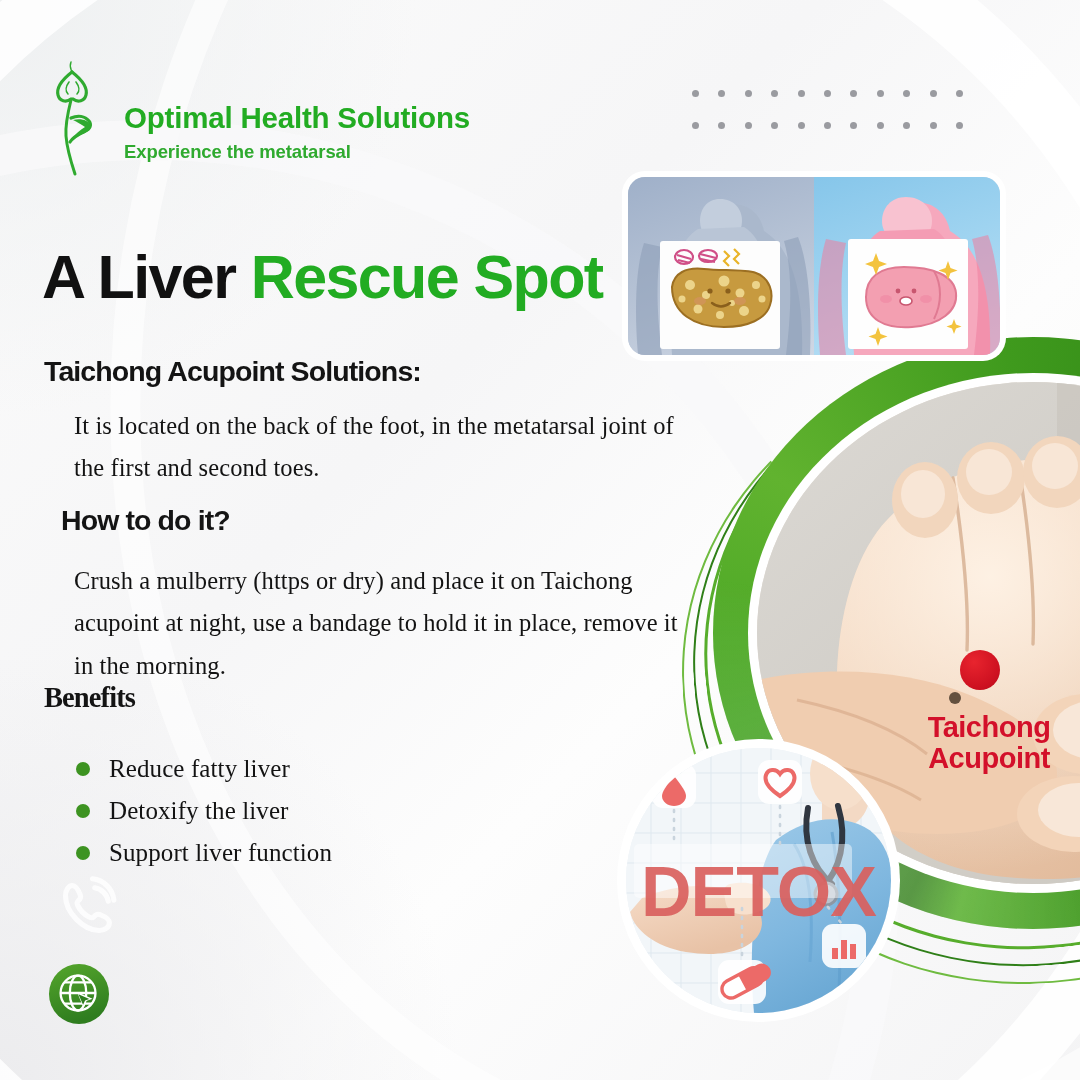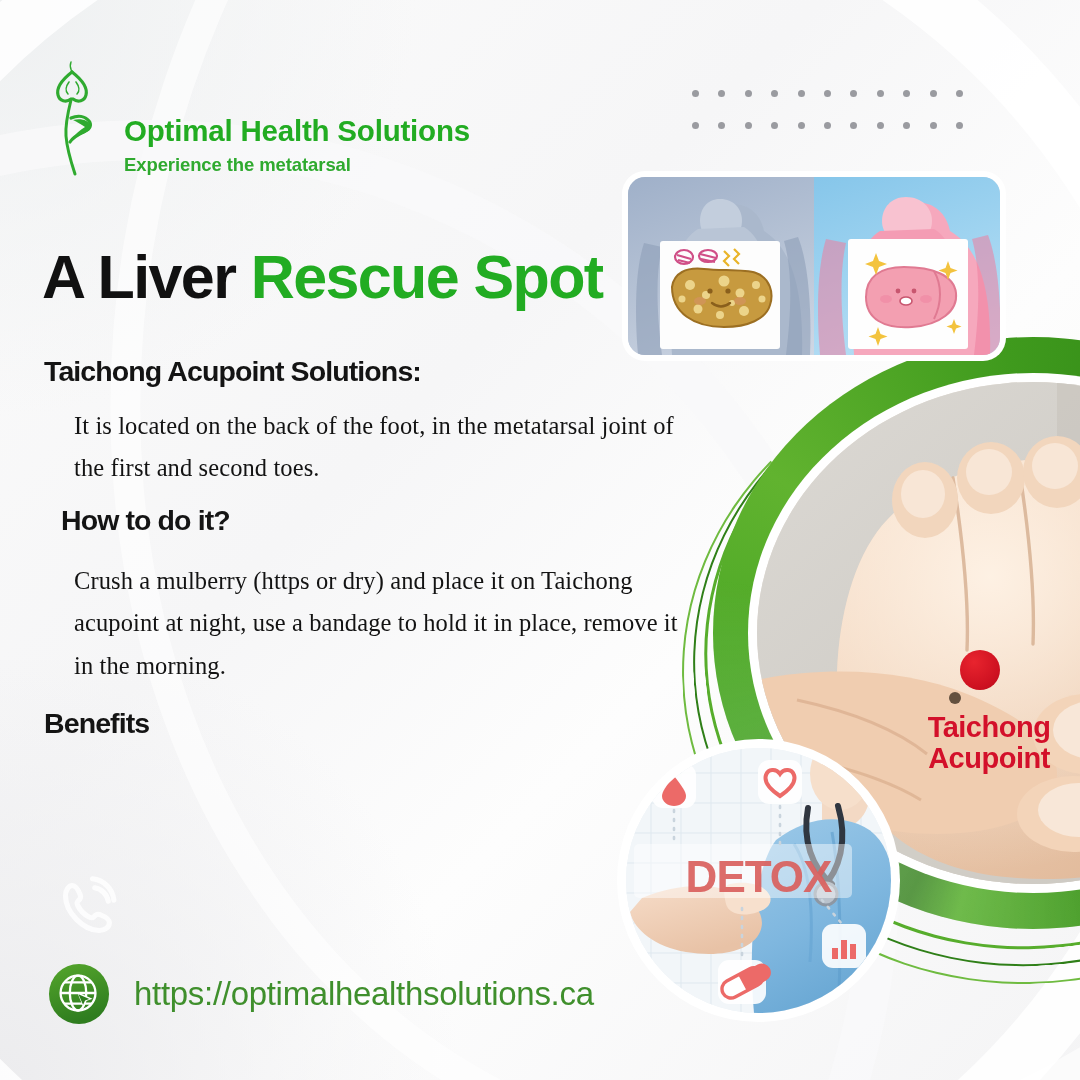--- a/index.html
+++ b/index.html
@@ -52,21 +52,21 @@
 
   
   .dot-grid {
     position:absolute; left:692px; top:90px;
     display:grid; grid-template-columns:repeat(11,26.4px);
     grid-auto-rows:32px;
   }
   .dot-grid i { width:7px; height:7px; border-radius:50%; background:#9a9ba0; display:block; }
 
   
-  .logo-block { position:absolute; left:44px; top:58px; display:flex; align-items:flex-end; gap:18px; }
+  .logo-block { position:absolute; left:44px; top:58px; display:flex; align-items:center; gap:18px; }
   .logo-mark { width:62px; height:118px; flex:none; }
   .logo-text { padding-top:32px; }
   .brand-name {
     font-size:29.5px; font-weight:700; color:#22ac22;
     letter-spacing:-0.2px; line-height:1.05; white-space:nowrap;
   }
   .brand-tag {
     font-size:18.5px; font-weight:600; color:#2faa2f;
     margin-top:7px; letter-spacing:-0.1px; white-space:nowrap;
   }
@@ -81,21 +81,21 @@
   .headline .hl-green { color:#22ac22; }
 
   
   .section-h {
     position:absolute; left:44px;
     font-size:28.5px; font-weight:800; color:#141414;
     letter-spacing:-0.9px; line-height:1.1; white-space:nowrap;
   }
   .sec-h1 { top:356px; }
   .sec-h2 { top:505px; left:61px; }
-  .sec-h3 { top:708px; }
+  .sec-h3 { top:682px;font-family:Liberation Serif, serif; }
 
   .para {
     position:absolute; left:74px;
     font-family:"Liberation Serif", serif;
     font-size:24.5px; color:#131313; line-height:1.73;
     letter-spacing:.1px;
   }
   .p1 { top:405px; width:625px; }
   .p2 { top:560px; width:615px; }
 
@@ -183,21 +183,21 @@
   
   .detox-circle {
     position:absolute; left:626px; top:748px;
     width:265px; height:265px; border-radius:50%;
     overflow:hidden; background:#eef3f7;
     box-shadow:0 0 0 9px #ffffff;
   }
   .detox-word {
     position:absolute; left:0; right:0; top:104px;
     text-align:center;
-    font-size:44px; font-weight:800; color:#d9605e;
+    font-size:70px; font-weight:800; color:#d9605e;
     letter-spacing:-1px; opacity:.92;
   }
 </style>
 </head>
 <body>
 
 <div id="poster">
 
   <div class="corner-fade-tl"></div>
   <div class="corner-fade-bl"></div>
@@ -261,39 +261,52 @@
     <span class="hl-dark">A Liver </span><span class="hl-green">Rescue Spot</span>
   </h1>
 
   <h2 class="section-h sec-h1">Taichong Acupoint Solutions:</h2>
   <p class="para p1">It is located on the back of the foot, in the metatarsal joint of the first and second toes.</p>
 
   <h2 class="section-h sec-h2">How to do it?</h2>
   <p class="para p2">Crush a mulberry (https or dry) and place it on Taichong acupoint at night, use a bandage to hold it in place, remove it in the morning.</p>
 
   <h2 class="section-h sec-h3">Benefits</h2>
+  <ul class="benefits">
+    <li>
+      <span class="bullet"></span>
+      <span>Reduce fatty liver</span>
+    </li>
+    <li>
+      <span class="bullet"></span>
+      <span>Detoxify the liver</span>
+    </li>
+    <li>
+      <span class="bullet"></span>
+      <span>Support liver function</span>
+    </li>
+  </ul>
 
   <div class="footer">
     <svg class="globe-badge" viewBox="0 0 64 64">
       <defs>
         <linearGradient id="gbg" x1="0" y1="0" x2="0.3" y2="1">
           <stop offset="0%" stop-color="#55a62c"></stop>
             <stop offset="100%" stop-color="#2f7d1f"></stop>
         </linearGradient>
       </defs>
       <circle cx="32" cy="32" r="31" fill="url(#gbg)"></circle>
       <g fill="none" stroke="#ffffff" stroke-width="2.4">
         <circle cx="31" cy="31" r="18"></circle>
         <ellipse cx="31" cy="31" rx="8.5" ry="18"></ellipse>
         <path d="M13 31h36M16.5 20h29M16.5 42h29"></path>
       </g>
       <path d="M30 30l16 7-6.6 2.1L36.5 46z" fill="#ffffff"></path>
       <path d="M31.4 32.3l11.3 4.9-4.4 1.4-2.1 4.6z" fill="#2f7d1f"></path>
     </svg>
-    <span class="url-text">https://optimalhealthsolutions.ca</span>
   </div>
 
   <div class="thin-arc ta3"></div>
   <div class="thin-arc ta2"></div>
   <div class="thin-arc ta1"></div>
   <div class="green-ring"></div>
   <div class="ring-sheen"></div>
 
   <div class="foot-circle">
     <svg class="foot-art" viewBox="0 0 552 502" preserveAspectRatio="xMidYMid slice">

